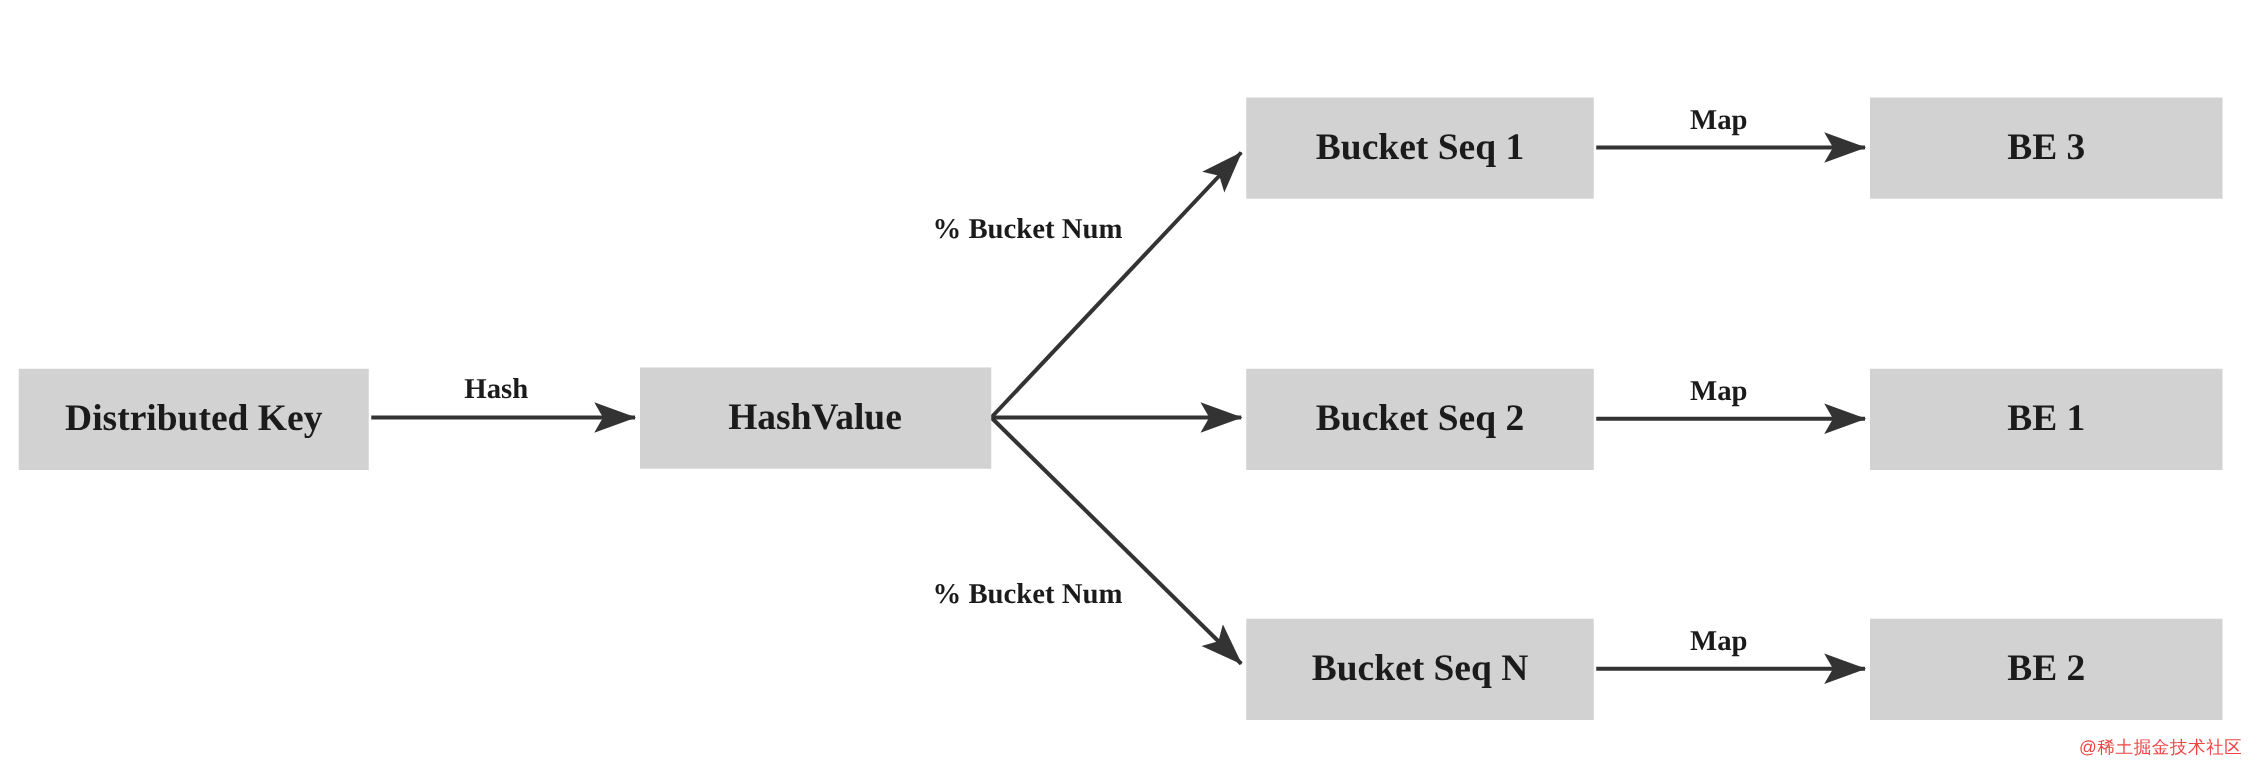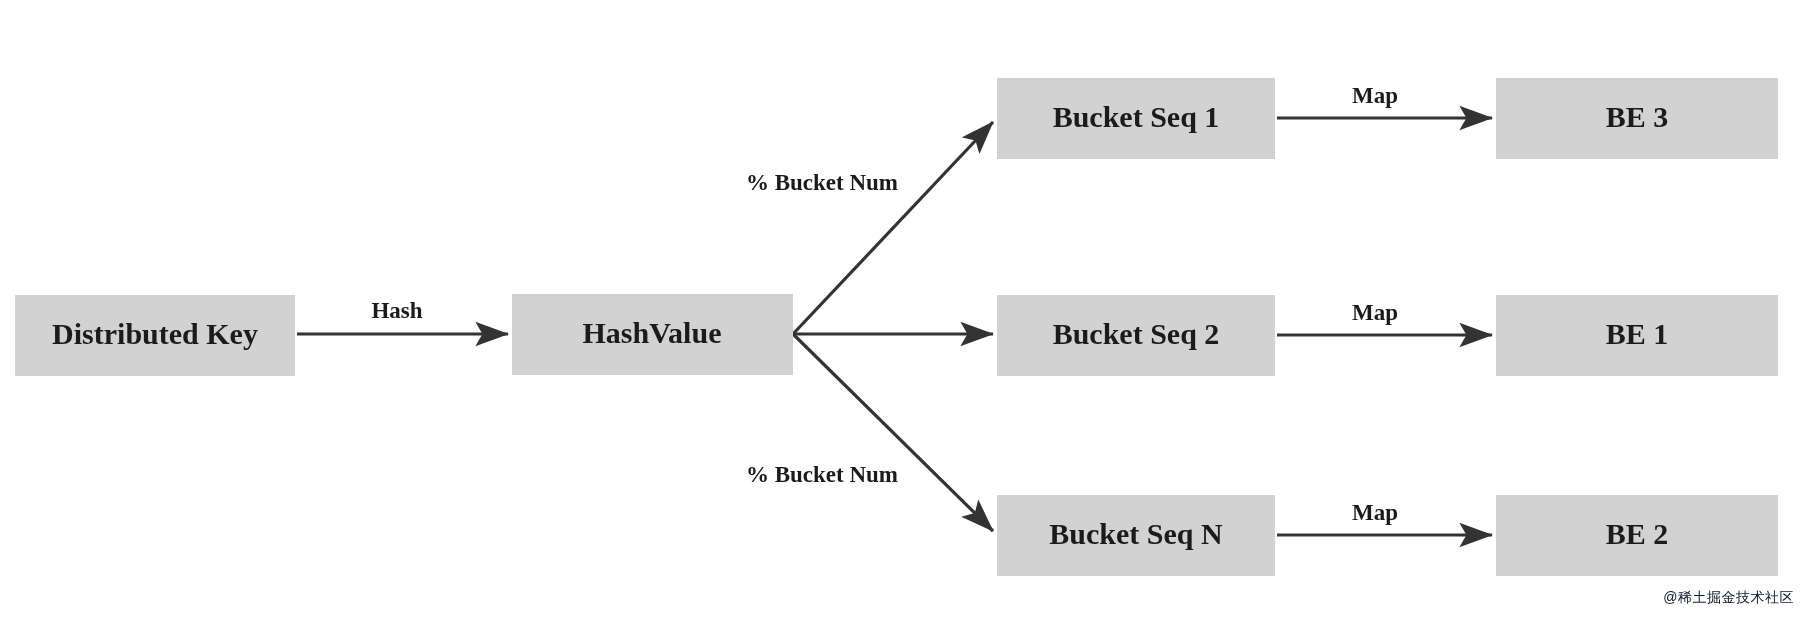--- a/index.html
+++ b/index.html
@@ -51,21 +51,21 @@
     fill: #1b1b1b;
     text-anchor: middle;
     dominant-baseline: middle;
   }
   .watermark {
     position: absolute;
     right: 14px;
     bottom: 10px;
     font-family: "Liberation Sans", "DejaVu Sans", sans-serif;
     font-size: 14px;
-    color: #0f172a;
+    color: #ef4444;
     letter-spacing: 0.5px;
     white-space: nowrap;
     user-select: none;
   }
 </style>
 </head>
 <body>
 
 <div id="diagram-root">
 

